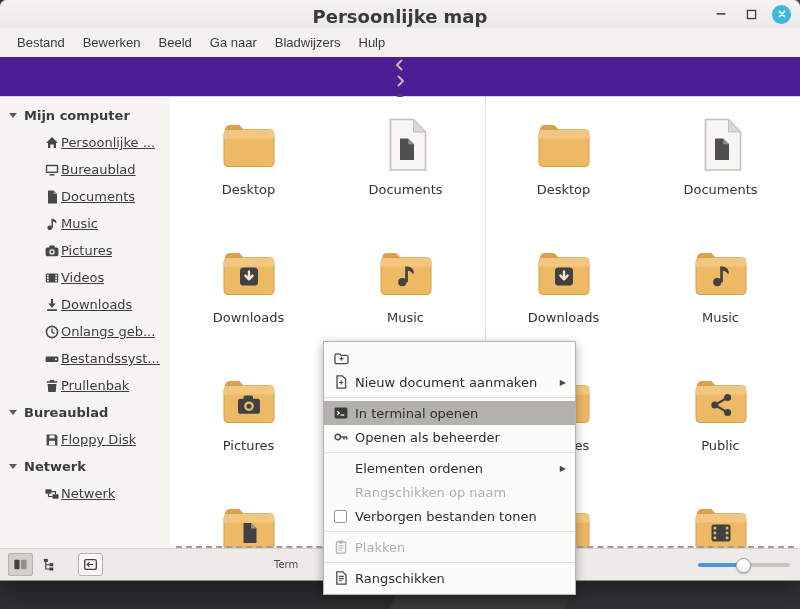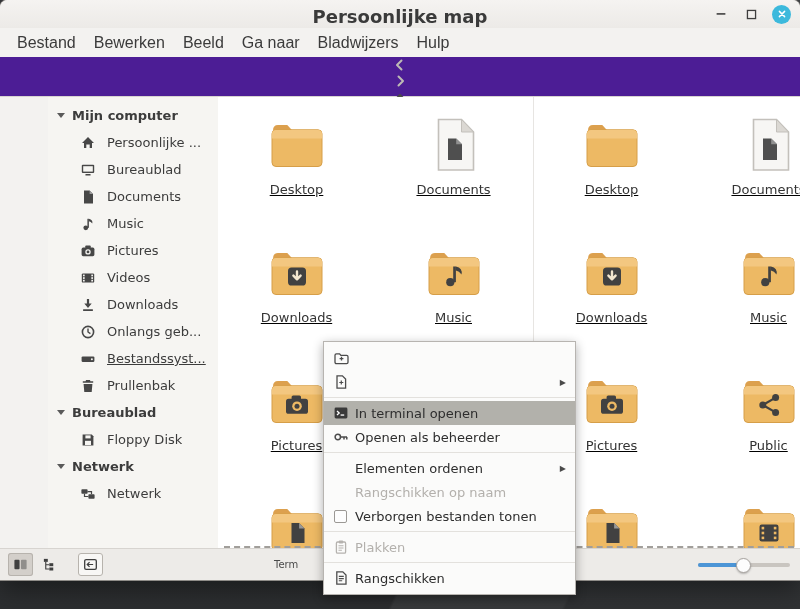--- a/index.html
+++ b/index.html
@@ -23,50 +23,50 @@
   }
   .titlebar{ position:relative; height:28px; border-radius:8px 8px 0 0;
     background:linear-gradient(#f5f3f1,#eceae7); }
   .title{ position:absolute; left:0; right:0; top:6px; text-align:center;
     font-size:18px; font-weight:bold; color:#3a3a3a; }
   .win-controls{ position:absolute; right:9px; top:0; height:28px; display:flex; align-items:center; gap:12px; }
   .wc{ background:none; border:none; width:18px; height:18px; display:flex; align-items:center; justify-content:center; cursor:default; }
   .wc.close{ width:19px; height:19px; border-radius:50%; background:#3cb9dc; }
   
   .menubar{ height:29px; display:flex; align-items:center; padding-left:8px; background:#f3f2f0; }
-  .menu-item{ font-size:16px; color:#3b3b3b; padding:4px 9px; background:none; border:none; border-radius:3px; }
+  .menu-item{ font-size:13px; color:#3b3b3b; padding:4px 9px; background:none; border:none; border-radius:3px; }
   
   .toolbar{ height:40px; display:flex; align-items:center; background:#4c1d95;
     border-bottom:1px solid #d7d4d0; padding:0 12px;flex-direction:column; }
   .nav-btn{ width:32px; height:28px; display:flex; align-items:center; justify-content:center; background:none; border:none; }
   .crumbs{ display:flex; margin-left:22px; height:30px; }
   .crumb-side{ width:20px; background:#fbfaf9; border:1px solid #c5c2be; display:flex; align-items:center; justify-content:center; }
   .crumb-side.left{ border-radius:4px 0 0 4px; }
   .crumb-side.right{ border-radius:0 4px 4px 0; }
   .crumb-main{ padding:0 14px; background:#d6d2cd; border-top:1px solid #b9b5b0; border-bottom:1px solid #b9b5b0;
     display:flex; align-items:center; gap:7px; font-size:13px; font-weight:bold; color:#2f2f2f; }
   .toolbar-spacer{ flex:1; }
   .tool-btn{ width:32px; height:30px; display:flex; align-items:center; justify-content:center; background:none; border:none; border-radius:4px; }
   .view-group{ display:flex; gap:3px; margin-left:16px; }
   .view-btn{ width:34px; height:30px; display:flex; align-items:center; justify-content:center; background:none; border:none; border-radius:4px; }
   .view-btn.active{ background:#cdc9c3; box-shadow:inset 0 0 0 1px #b3afa9; }
   
-  .content{ position:absolute; top:97px; left:0; right:0; bottom:32px; display:flex;margin-left:48px; }
+  .content{ position:absolute; top:97px; left:0; right:0; bottom:32px; display:flex; }
   .sidebar{ width:170px; flex:none; background:#f6f5f2; padding-top:5px; overflow:hidden; }
   .side-row{ height:27px; display:flex; align-items:center; font-size:13px; color:#3c3c3c; }
   .side-row.header{ font-weight:bold; padding-left:9px; gap:7px; }
-  .side-row.item{ padding-left:32px; gap:11px; }
+  .side-row.item{ padding-left:44px; gap:1px;text-decoration:underline; }
   .caret{ width:0; height:0; border-left:4.5px solid transparent; border-right:4.5px solid transparent; border-top:5.5px solid #5a5a5a; }
   .sicon{ width:16px; height:16px; flex:none; display:flex; }
   .slabel{ white-space:nowrap; overflow:hidden; text-overflow:ellipsis; }
   .slabel.u{ text-decoration:underline; }
   .main{ flex:1; background:#ffffff; position:relative; overflow:hidden; }
   .pane{ position:absolute; top:0; bottom:0; width:315px; display:grid;
     grid-template-columns:157px 157px; grid-auto-rows:128px; padding-top:16px;
-    justify-items:center; align-content:start;text-decoration:underline; }
+    justify-items:center; align-content:start; }
   #pane0{ left:0; } #pane1{ left:315px; }
   .pane-divider{ position:absolute; left:315px; top:0; bottom:0; width:1px; background:#e7e5e2; }
   .grid-item{ width:150px; display:flex; flex-direction:column; align-items:center; gap:5px; }
   .gi-icon{ width:64px; height:64px; }
   .gi-label{ font-size:13px; color:#333; }
   .drop-line{ position:absolute; left:6px; right:6px; bottom:0; border-top:2px dashed #a19e9a; }
   
   .statusbar{ position:absolute; left:0; right:0; bottom:0; height:32px; background:#edebe8;
     border-top:1px solid #d7d4d0; display:flex; align-items:center; padding-left:8px; gap:4px; }
   .sb-btn{ width:25px; height:23px; display:flex; align-items:center; justify-content:center; background:none; border:none; border-radius:3px; }
@@ -583,20 +583,21 @@
         </svg>
       </span>
     </div>
     <div class="cm-item">
       <span class="cm-icon">
         <svg width="16" height="16" viewBox="0 0 16 16">
           <path d="M4 1.8h5.4L12.6 5v9.2H4z" fill="none" stroke="#4c4c4c" stroke-width="1.3"></path>
           <path d="M8.3 6.5v4M6.3 8.5h4" stroke="#4c4c4c" stroke-width="1.2"></path>
         </svg>
       </span>
+      <span class="cm-label">Nieuw document aanmaken</span>
       <span class="cm-arrow">▶</span>
     </div>
     <div class="cm-sep"></div>
     <div class="cm-item hl">
       <span class="cm-icon">
         <svg width="16" height="16" viewBox="0 0 16 16">
           <rect x="1.6" y="2.6" width="12.8" height="10.8" rx="1.4" fill="#3a3a3a"></rect>
           <path d="M4 6l2.2 2L4 10" fill="none" stroke="#ffffff" stroke-width="1.3"></path>
           <rect x="7.6" y="9.4" width="3.6" height="1.3" fill="#ffffff"></rect>
         </svg>

